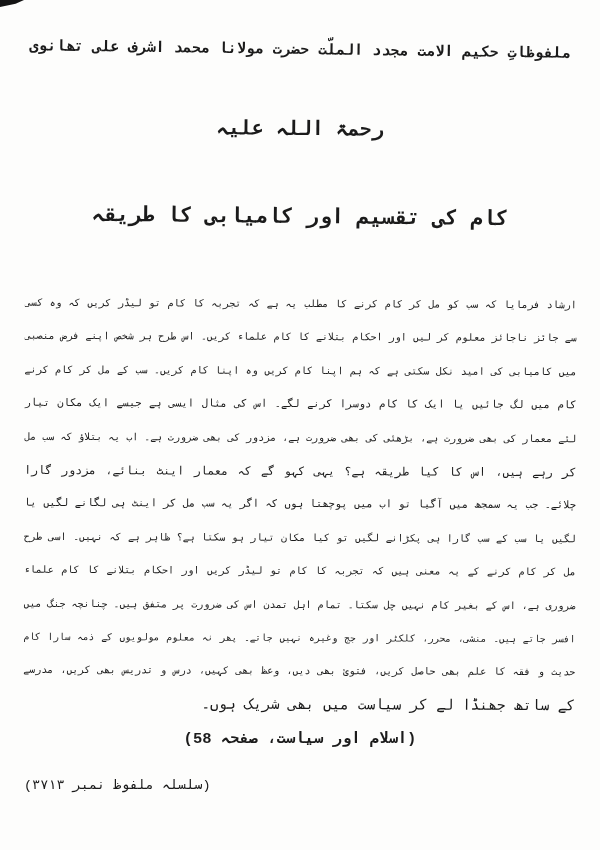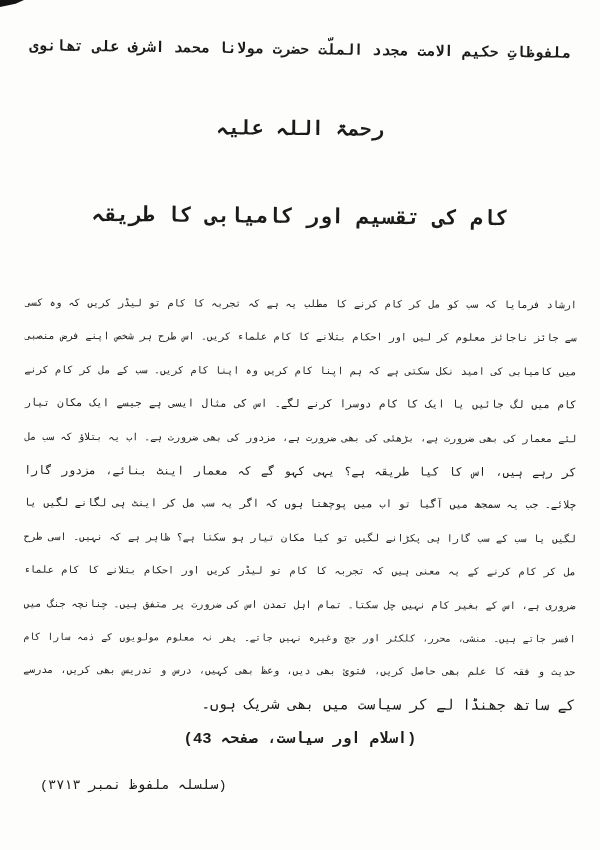--- a/index.html
+++ b/index.html
@@ -86,21 +86,21 @@
     left: 22px;
     right: 22px;
     font-size: 15.5px;
     font-weight: 700;
     text-align: center;
     direction: rtl;
   }
   .series-note {
     position: absolute;
     top: 776px;
-    left: 40px;
+    left: 24px;
     font-size: 13.5px;
     direction: rtl;
     text-align: left;
   }
 </style>
 </head>
 <body>
 
 <div class="page">
 
@@ -121,17 +121,17 @@
     <div class="bline" style="font-size: 11.5px;">کر رہے ہیں، اس کا کیا طریقہ ہے؟ یہی کہو گے کہ معمار اینٹ بنائے، مزدور گارا پہنچائے، اینٹ پہنچائے، بڑھئی آرا</div>
     <div class="bline" style="font-size: 10.5px;">چلائے۔ جب یہ سمجھ میں آگیا تو اب میں پوچھتا ہوں کہ اگر یہ سب مل کر اینٹ ہی لگانے لگیں یا سب کے سب آرا ہی چلانے</div>
     <div class="bline" style="font-size: 10px;">لگیں یا سب کے سب گارا ہی پکڑانے لگیں تو کیا مکان تیار ہو سکتا ہے؟ ظاہر ہے کہ نہیں۔ اسی طرح یہاں خیال کر لو کہ سب کو</div>
     <div class="bline" style="font-size: 10px;">مل کر کام کرنے کے یہ معنی ہیں کہ تجربہ کا کام تو لیڈر کریں اور احکام بتلانے کا کام علماء کریں۔ ہر قوم کے لئے تقسیم خدمات</div>
     <div class="bline" style="font-size: 10px;">ضروری ہے، اس کے بغیر کام نہیں چل سکتا۔ تمام اہل تمدن اس کی ضرورت پر متفق ہیں۔ چنانچہ جنگ میں فوج جاتی ہے، فوجی</div>
     <div class="bline" style="font-size: 9.5px;">افسر جاتے ہیں۔ منشی، محرر، کلکٹر اور جج وغیرہ نہیں جاتے۔ پھر نہ معلوم مولویوں کے ذمہ سارا کام کیوں رکھا جاتا ہے کہ وہ تفسیر و</div>
     <div class="bline" style="font-size: 10px;">حدیث و فقہ کا علم بھی حاصل کریں، فتویٰ بھی دیں، وعظ بھی کہیں، درس و تدریس بھی کریں، مدرسے بھی قائم کریں اور لیڈروں</div>
     <div class="bline bline-last">کے ساتھ جھنڈا لے کر سیاست میں بھی شریک ہوں۔</div>
   </div>
 
-  <div class="citation" lang="ur">(اسلام اور سیاست، صفحہ 43)</div>
+  <div class="citation" lang="ur">(اسلام اور سیاست، صفحہ 58)</div>
 
   <div class="series-note" lang="ur">(سلسلہ ملفوظ نمبر ۳۷۱۳)</div>
 
 </div>
 
 </body></html>

